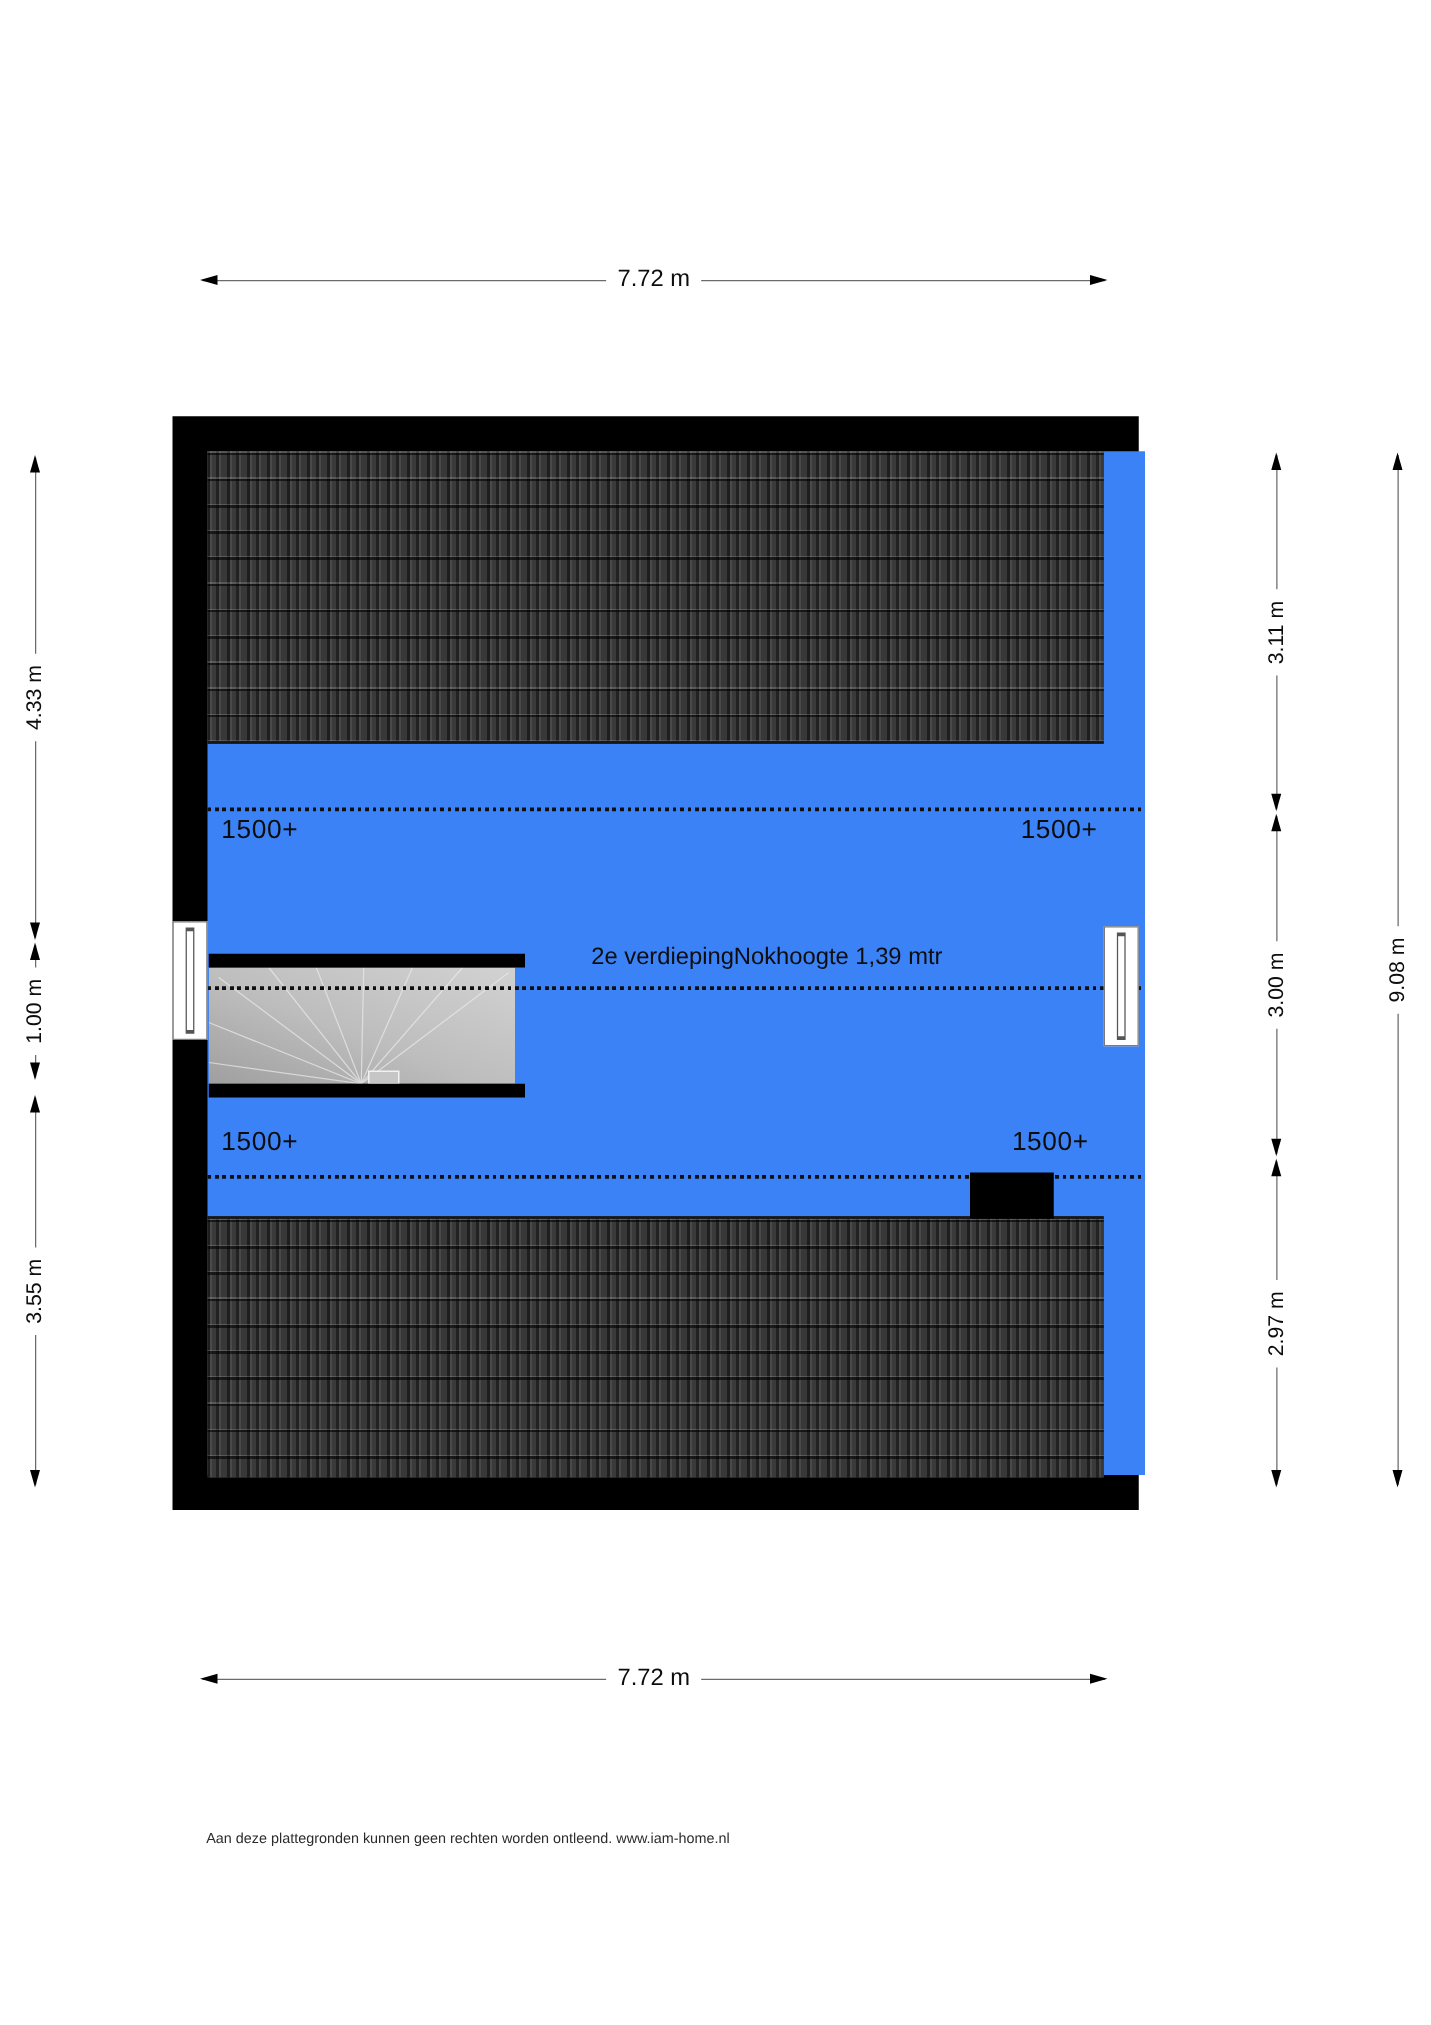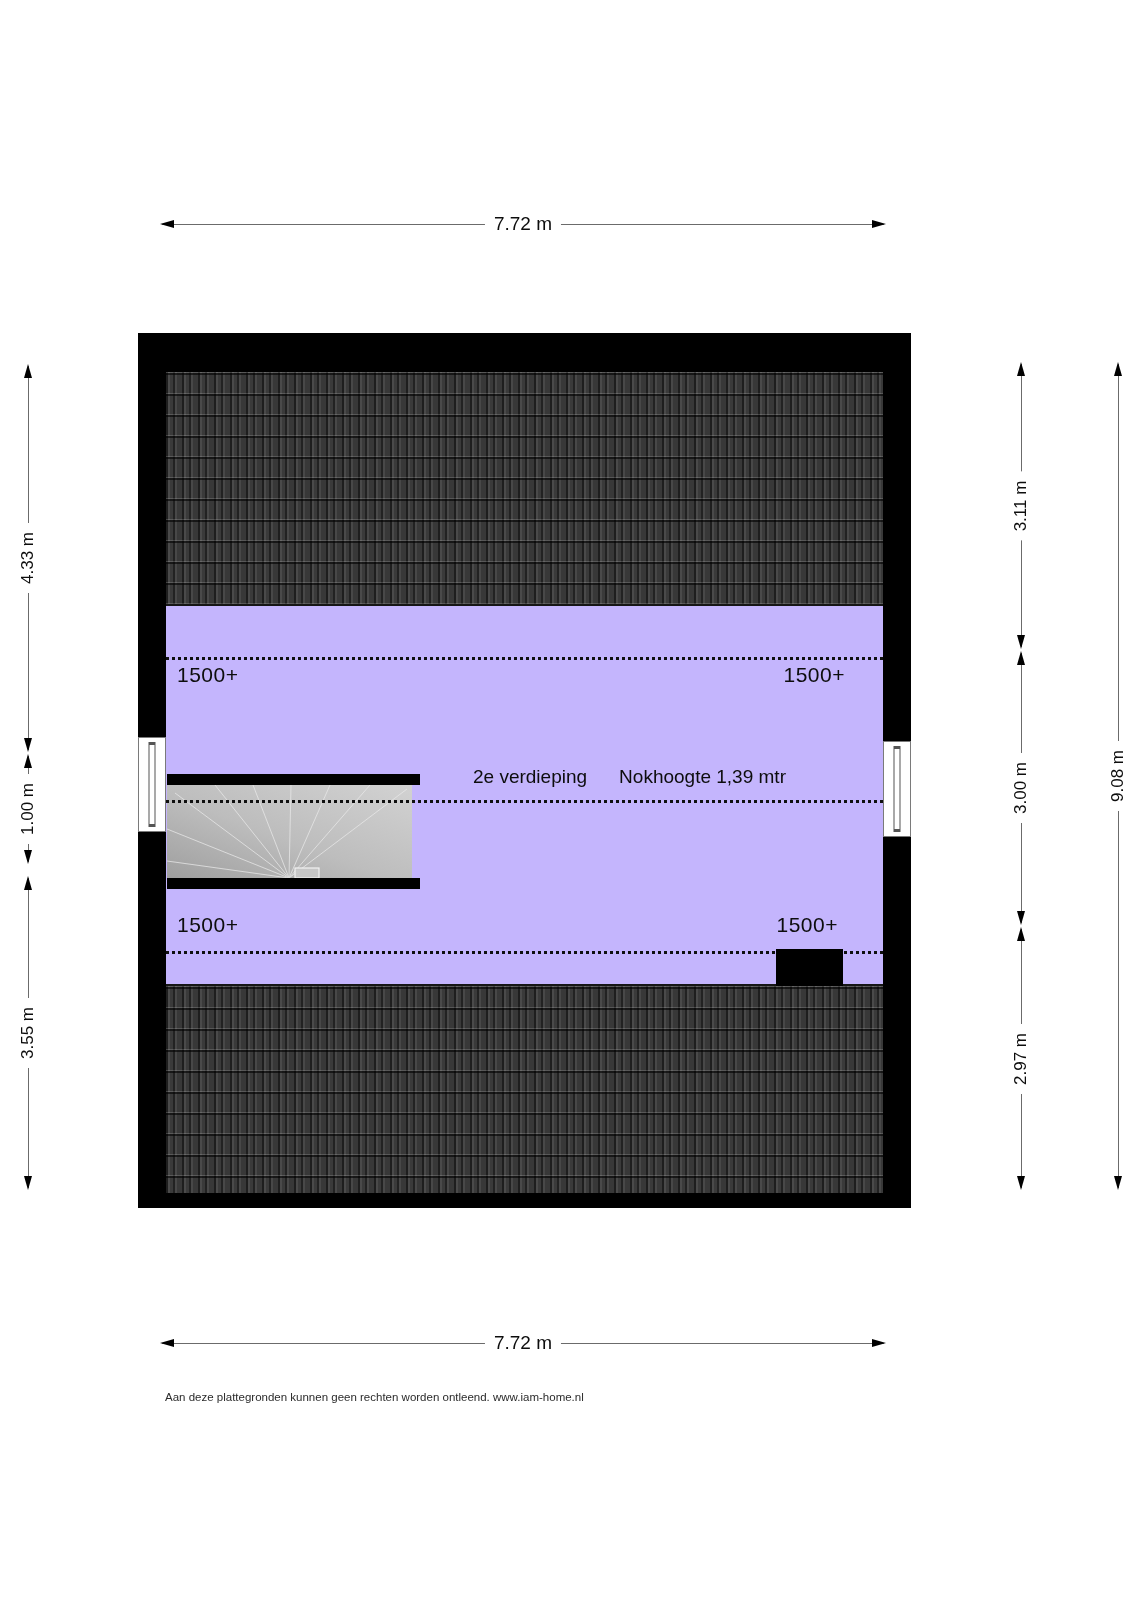--- a/index.html
+++ b/index.html
@@ -2,34 +2,34 @@
 <html><head>
 <meta charset="utf-8">
 <style>
   html,body{margin:0;padding:0;background:#fff;}
   .page{
     position:relative;width:1145px;height:1535px;background:#ffffff;overflow:hidden;
     font-family:"Liberation Sans","DejaVu Sans",sans-serif;color:#111;border-radius:10px;
   }
   
   .building{position:absolute;left:138px;top:333px;width:773px;height:875px;background:#000;}
-  .interior{position:absolute;left:28px;top:39px;width:717px;height:819px;background:#c4b5fd;}
+  .interior{position:absolute;left:28px;top:28px;width:717px;height:819px;background:#3b82f6;padding-left:33px;}
   .roof{
     position:absolute;left:0;width:717px;
     background:
       repeating-linear-gradient(180deg, rgba(255,255,255,.16) 0 1px, rgba(0,0,0,.60) 1px 3px, rgba(0,0,0,0) 3px 21px),
       repeating-linear-gradient(90deg, #1e1e1e 0 2px, #4a4a4a 2px 4px, #3a3a3a 4px 7px, #222 7px 9px, #484848 9px 11px, #383838 11px 16px),
       #303030;
   }
   .roof-top{top:0;height:232px;border-bottom:2px solid #161616;}
   .roof-bottom{top:612px;height:207px;border-top:2px solid #161616;}
   .dotline{position:absolute;left:0;right:0;height:3px;
     background:repeating-linear-gradient(90deg,#101010 0 3px,transparent 3px 6px);}
   .mark1500{position:absolute;font-size:21px;color:#0d0d0d;letter-spacing:.5px;}
-  .floor-caption{position:absolute;left:307px;top:394px;display:flex;gap:32px;
+  .floor-caption{position:absolute;left:307px;top:394px;display:flex;gap:0;
     font-size:19px;color:#0d0d0d;white-space:nowrap;z-index:6;}
   
   .stair-bar{position:absolute;left:1px;width:253px;height:11px;background:#000;z-index:4;}
   .stair-treads{position:absolute;left:1px;top:413px;width:245px;height:93px;z-index:3;}
   
   .chimney{position:absolute;left:610px;top:577px;width:67px;height:37px;background:#000;z-index:5;}
   
   .window{position:absolute;width:28px;background:#fff;border:1px solid #7a7a7a;box-sizing:border-box;z-index:7;}
   .window-frame{position:absolute;left:50%;transform:translateX(-50%);width:7px;top:4px;bottom:4px;
     border-left:1px solid #555;border-right:1px solid #555;border-top:3px solid #555;border-bottom:3px solid #555;box-sizing:border-box;}
@@ -44,21 +44,21 @@
     background:#fff;padding:0 9px;font-size:19px;white-space:nowrap;color:#0d0d0d;}
   .vdim{position:absolute;width:44px;}
   .vline{position:absolute;top:2px;bottom:2px;left:50%;width:1px;background:#6b6b6b;}
   .vdim .ah-up{position:absolute;top:0;left:50%;transform:translateX(-50%);width:0;height:0;
     border-left:4px solid transparent;border-right:4px solid transparent;border-bottom:14px solid #000;}
   .vdim .ah-down{position:absolute;bottom:0;left:50%;transform:translateX(-50%);width:0;height:0;
     border-left:4px solid transparent;border-right:4px solid transparent;border-top:14px solid #000;}
   .vlabel{position:absolute;top:50%;left:50%;transform:translate(-50%,-50%) rotate(-90deg);
     background:#fff;padding:0 9px;font-size:17px;white-space:nowrap;color:#0d0d0d;}
   
-  .disclaimer{position:absolute;left:165px;top:1391px;font-size:11.5px;color:#2b2b2b;}
+  .disclaimer{position:absolute;left:165px;top:1465px;font-size:11.5px;color:#2b2b2b;}
 </style>
 </head>
 <body>
 
 <div class="page">
 
   <div class="hdim" style="left:160px;top:215px;width:726px;">
     <div class="hline"></div>
     <div class="ah-left"></div>
     <div class="ah-right"></div>

